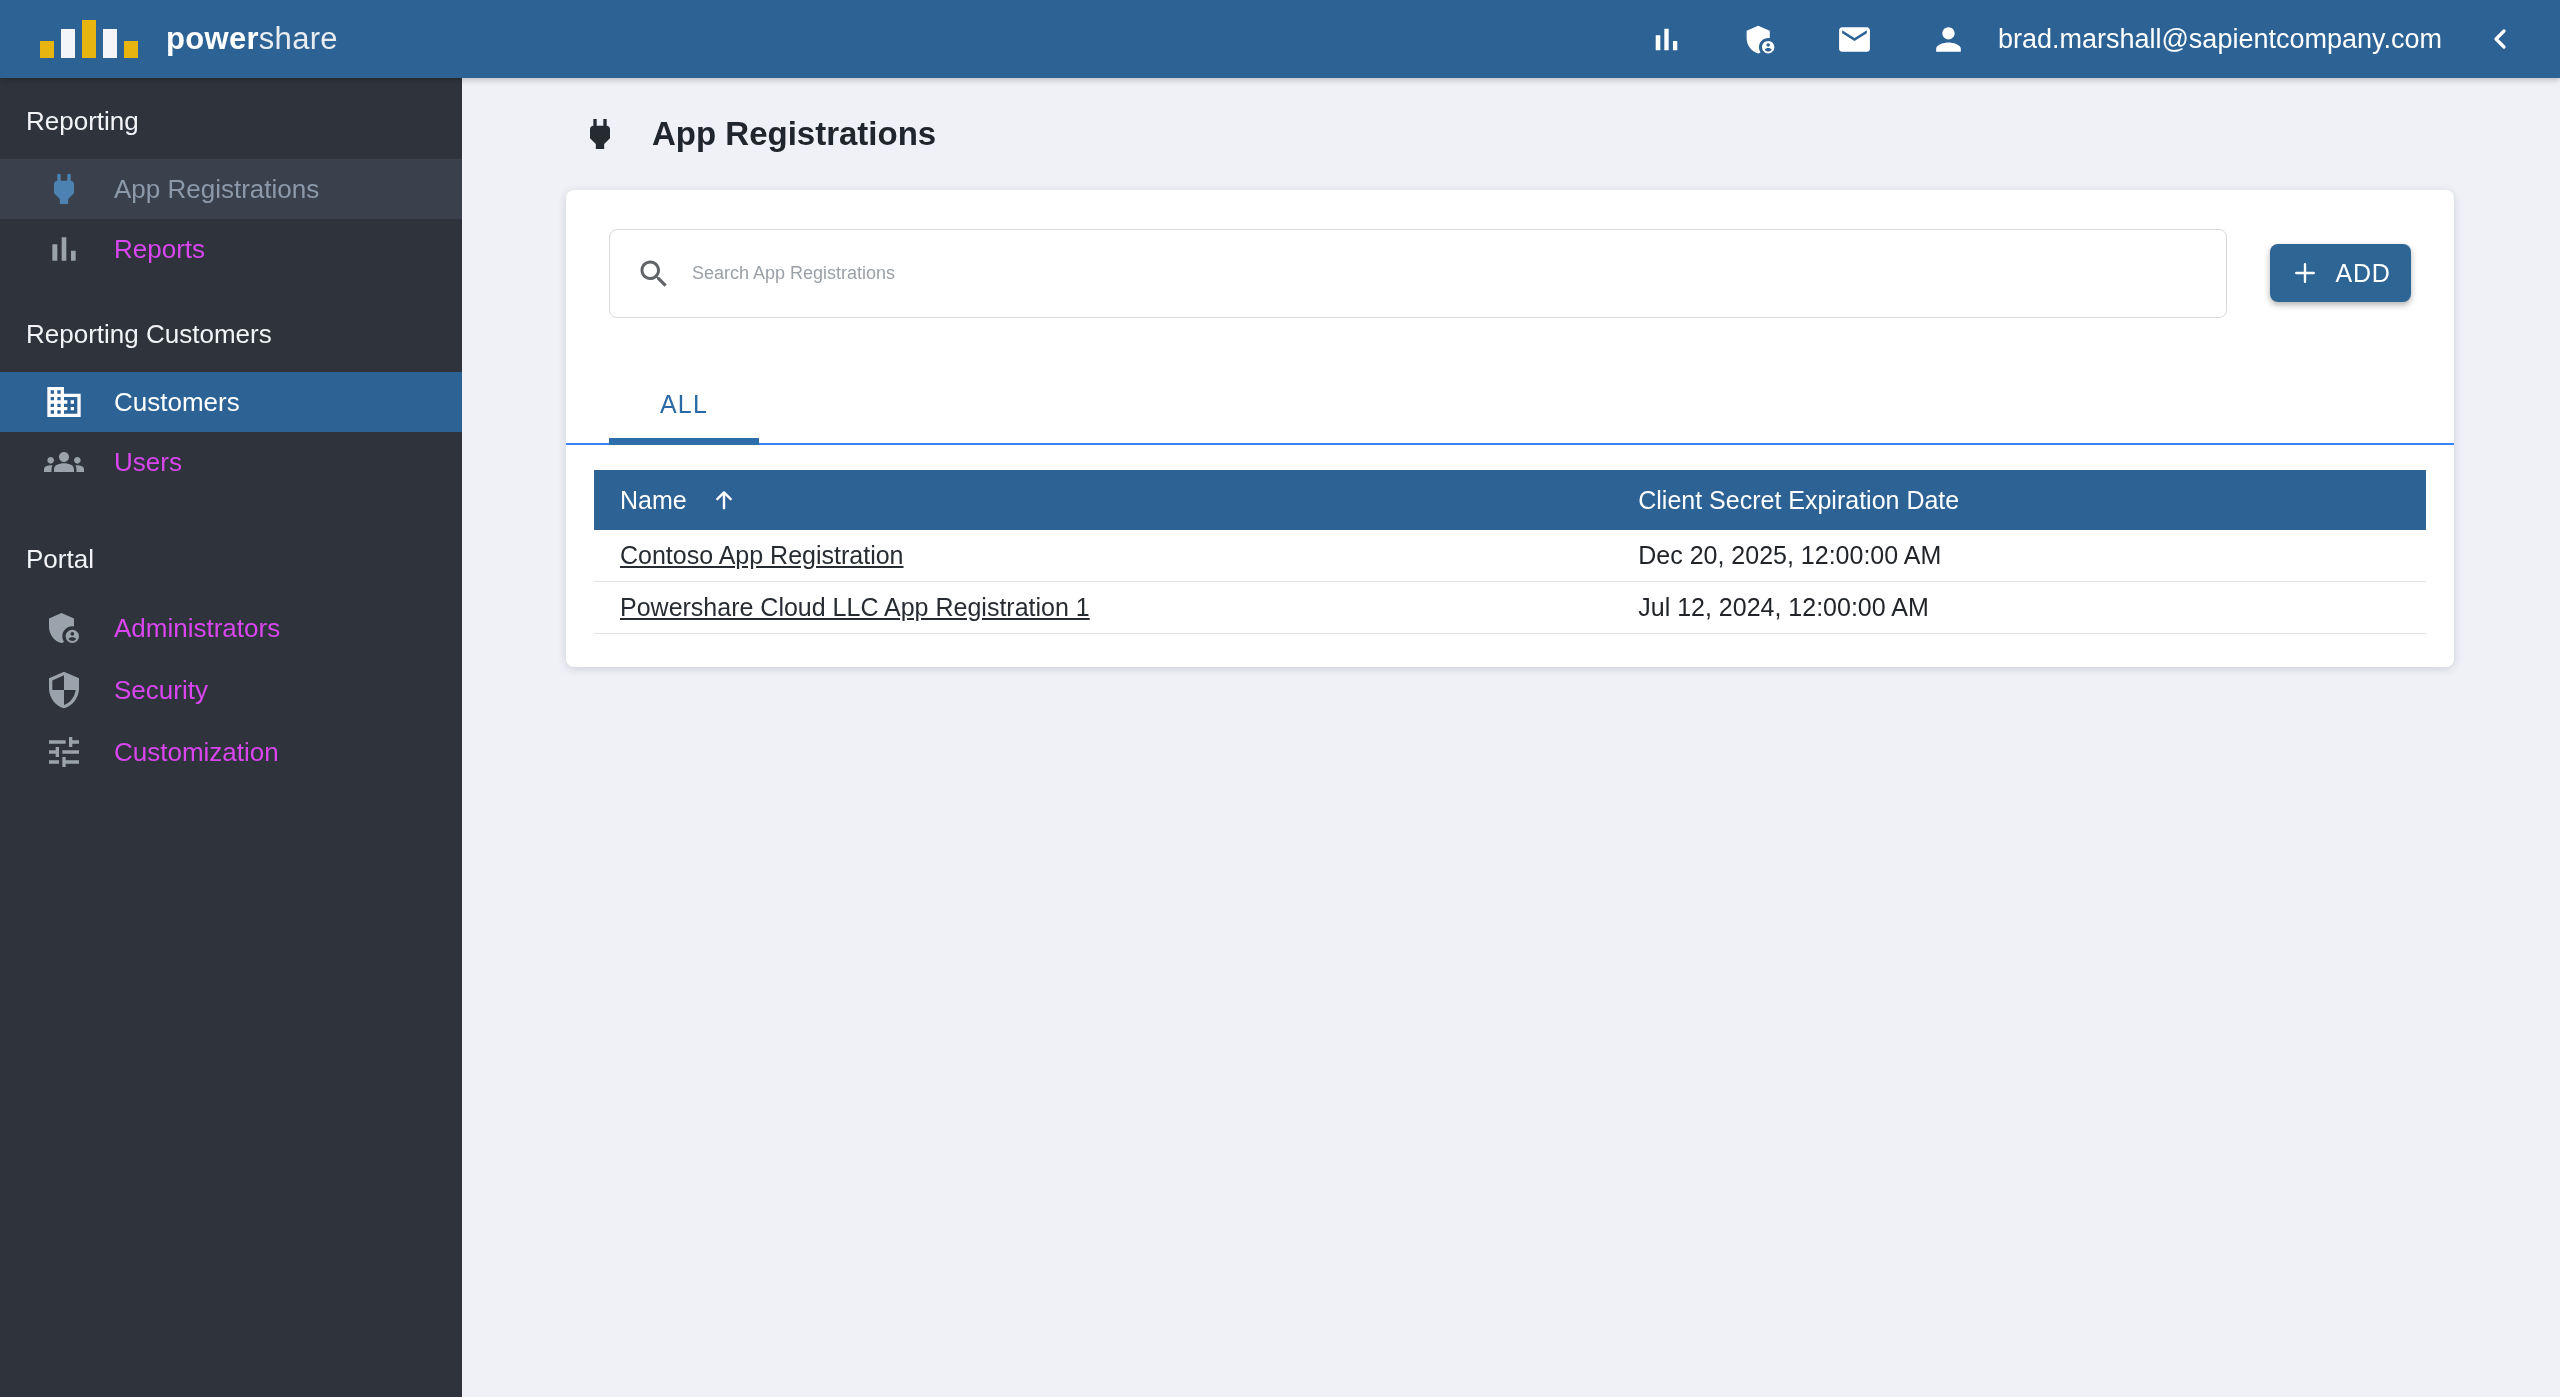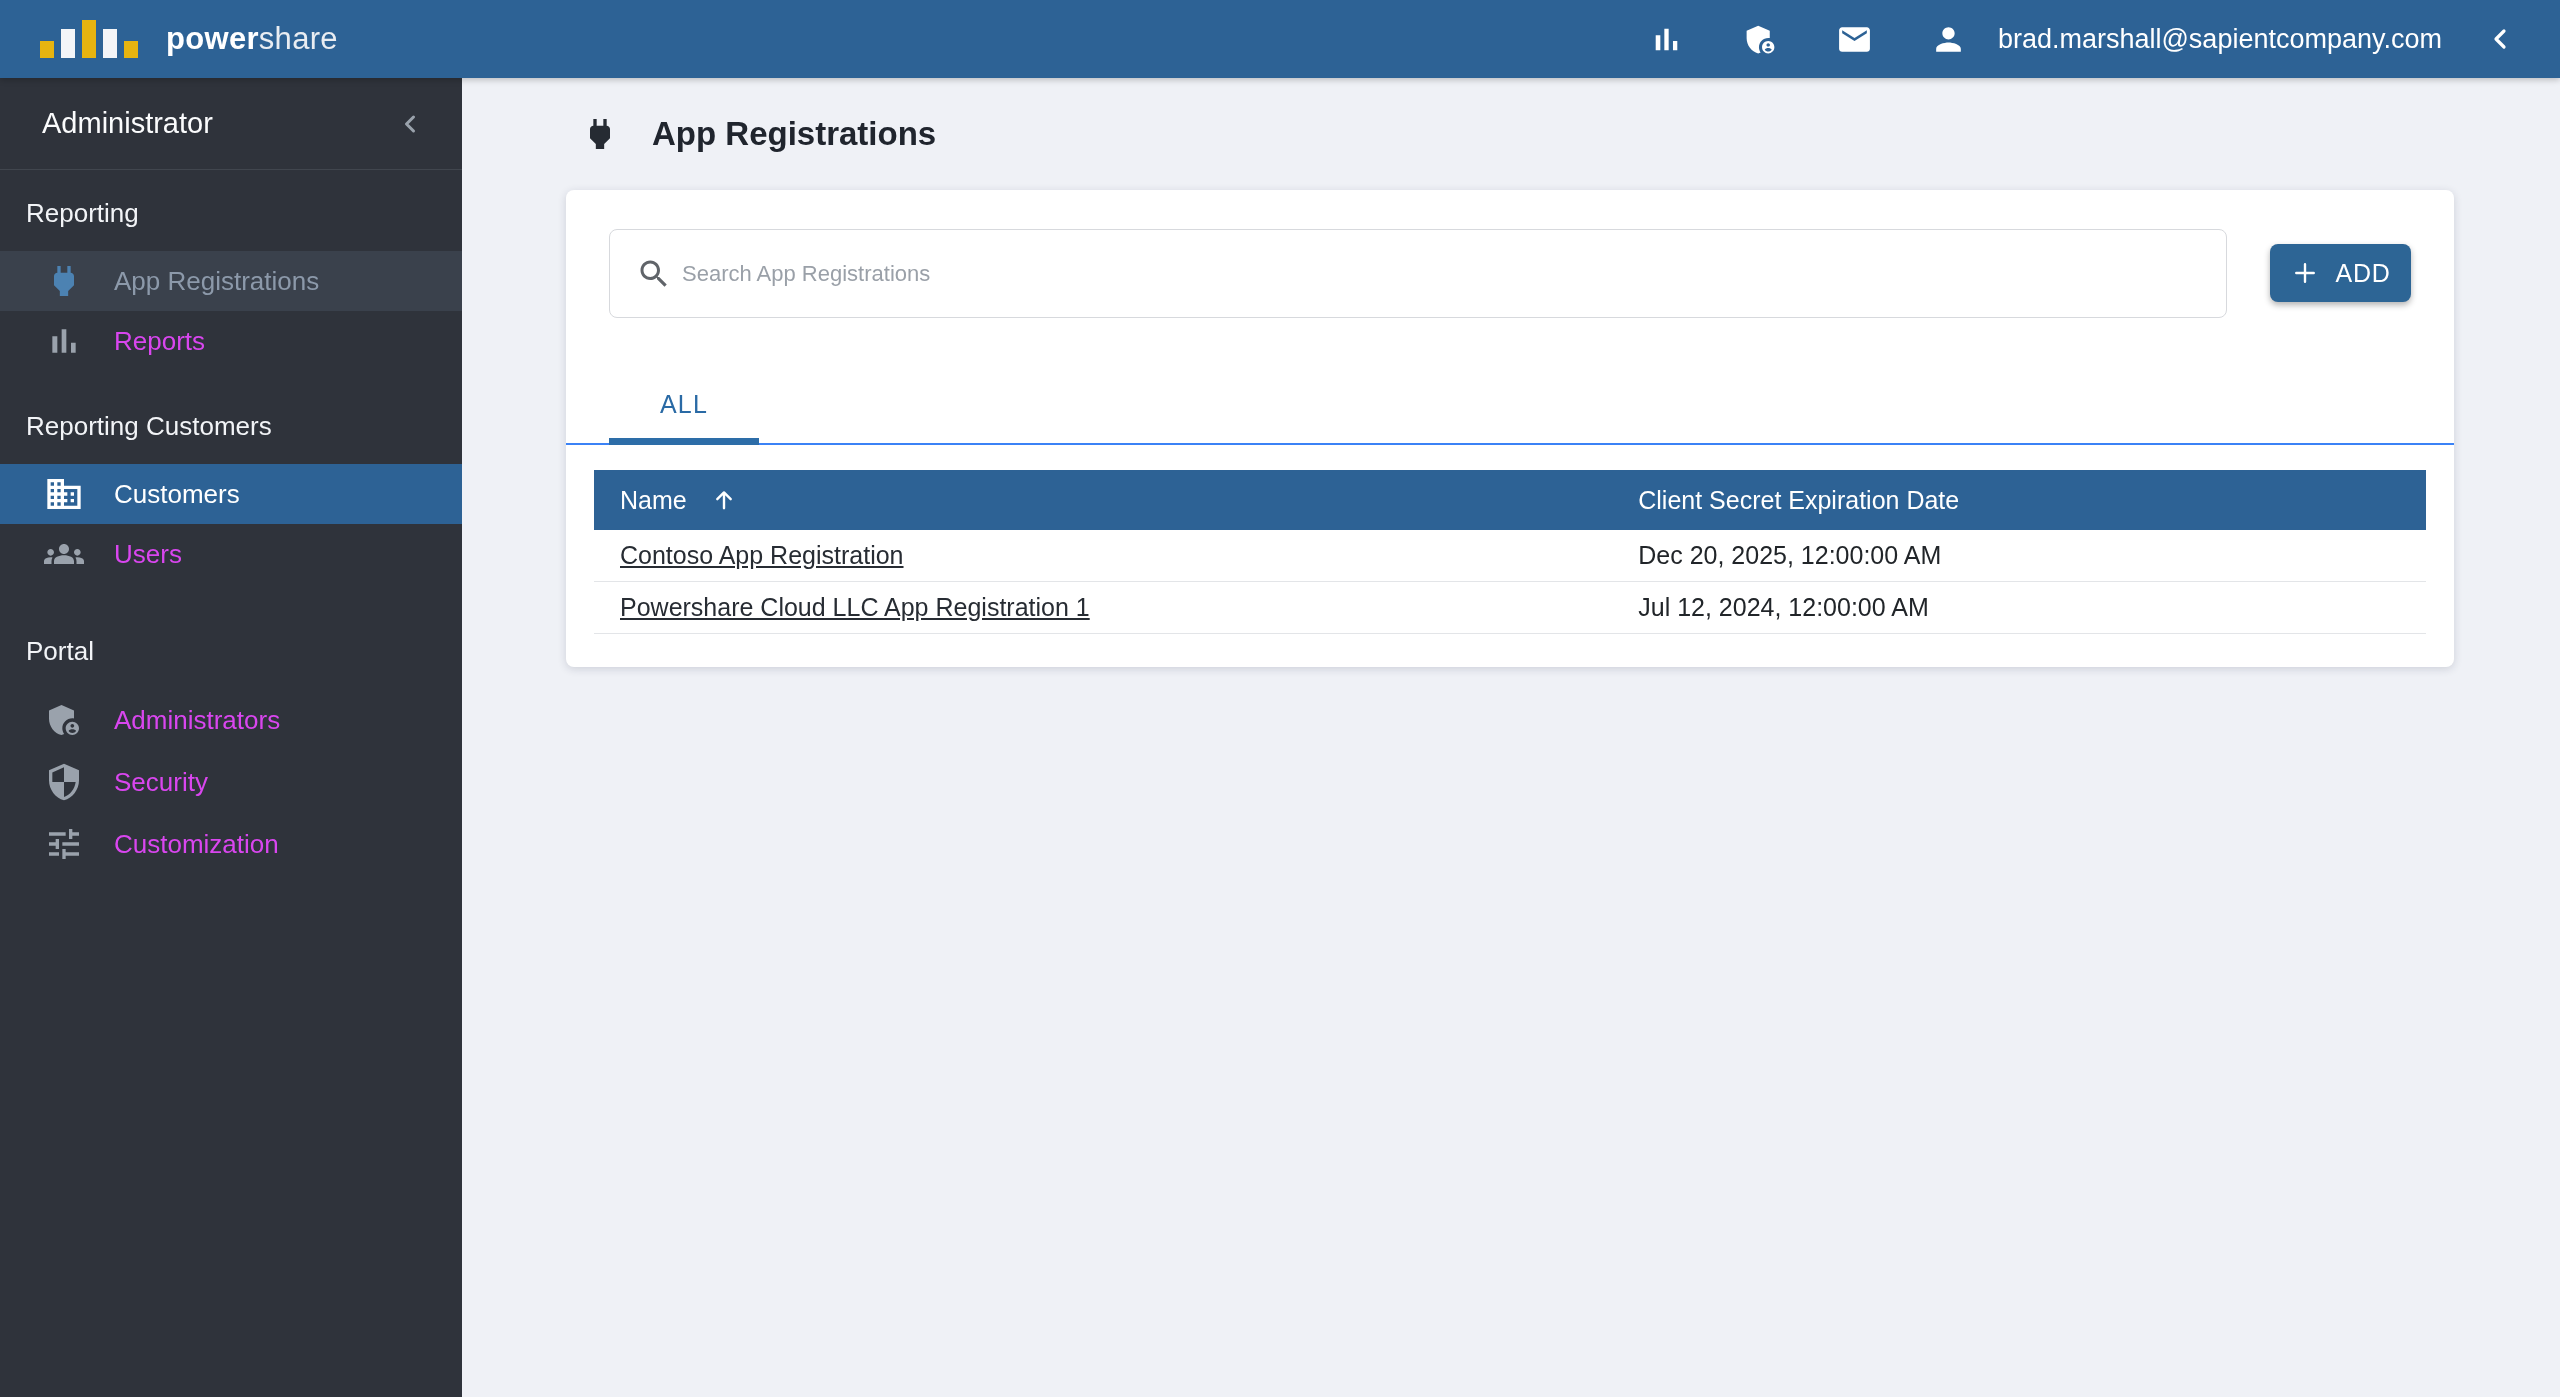--- a/index.html
+++ b/index.html
@@ -79,22 +79,22 @@
     border-radius: 8px; box-shadow: 0 2px 8px rgba(30,40,70,0.16);
     padding: 39px 0 33px;
   }
   .search-row { display: flex; padding: 0 43px; align-items: flex-start; }
   .search-box {
     width: 1620px; height: 89px; border: 1.5px solid #d7d9dd; border-radius: 8px;
     display: flex; align-items: center; padding: 0 26px; background: #fff;
   }
   .search-box svg { width: 36px; height: 36px; fill: #606469; flex-shrink: 0; }
   .search-input {
-    border: none; outline: none; flex: 1; margin-left: 8px;
-    font-size: 22px; color: #33383f; font-family: inherit; background: transparent;
+    border: none; outline: none; flex: 1; margin-left: 18px;
+    font-size: 18px; color: #33383f; font-family: inherit; background: transparent;
   }
   .search-input::placeholder { color: #9aa0a8; }
   .add-btn {
     margin-left: 43px; margin-top: 15px; min-width: 141px; height: 58px;
     background: #2d6595; border: none; border-radius: 8px; color: #fff;
     font-size: 25px; font-weight: 500; font-family: inherit; letter-spacing: .8px;
     display: flex; align-items: center; justify-content: center; gap: 15px;
     cursor: pointer; box-shadow: 0 3px 6px rgba(0,0,0,0.3); padding: 0 14px;
   }
   .add-btn svg { width: 30px; height: 30px; }
@@ -170,28 +170,20 @@
         <svg viewBox="0 0 24 24">
             <path d="M15 6l-6 6 6 6" fill="none" stroke="currentColor" stroke-width="2.4" stroke-linecap="round" stroke-linejoin="round"></path>
           </svg>
       </div>
     </div>
   </header>
 
   <div class="body-row">
 
     <aside class="sidebar">
-      <div class="sidebar-header">
-        <span>Administrator</span>
-        <span class="collapse">
-          <svg viewBox="0 0 24 24">
-              <path d="M15 6l-6 6 6 6" fill="none" stroke="currentColor" stroke-width="2.6" stroke-linecap="round" stroke-linejoin="round"></path>
-            </svg>
-        </span>
-      </div>
 
       <nav>
         <div class="sec-top">
           <div class="section-label">Reporting</div>
           <div class="nav-item muted-active">
             <span class="nav-icon">
               <svg viewBox="0 0 24 24">
                   <path d="M16.01 7L16 3h-2v4h-4V3H8v4h-.01C7 6.99 6 7.99 6 8.99v5.49L9.5 18v3h5v-3l3.5-3.51v-5.5c0-1-1-2-1.99-1.99z"></path>
                 </svg>
             </span>

